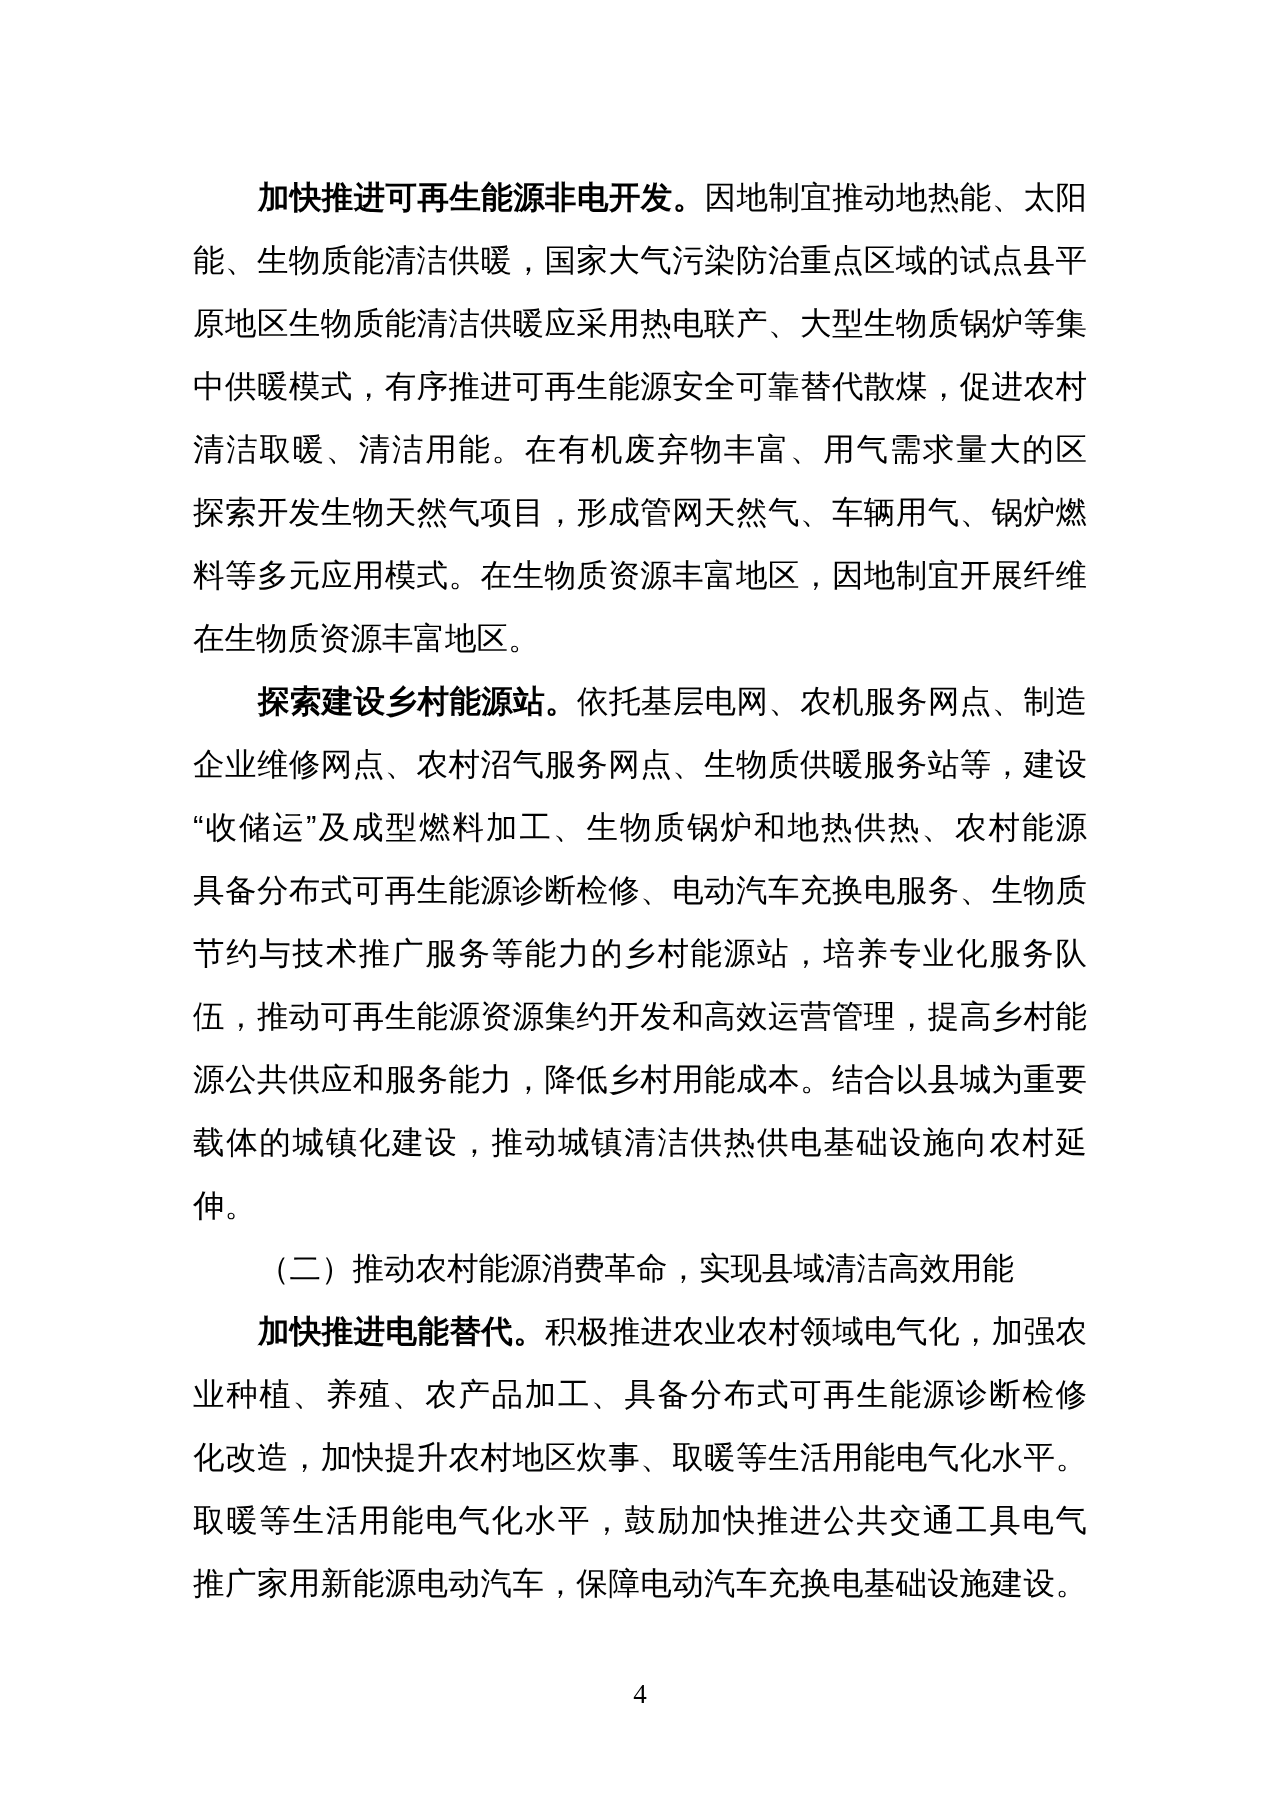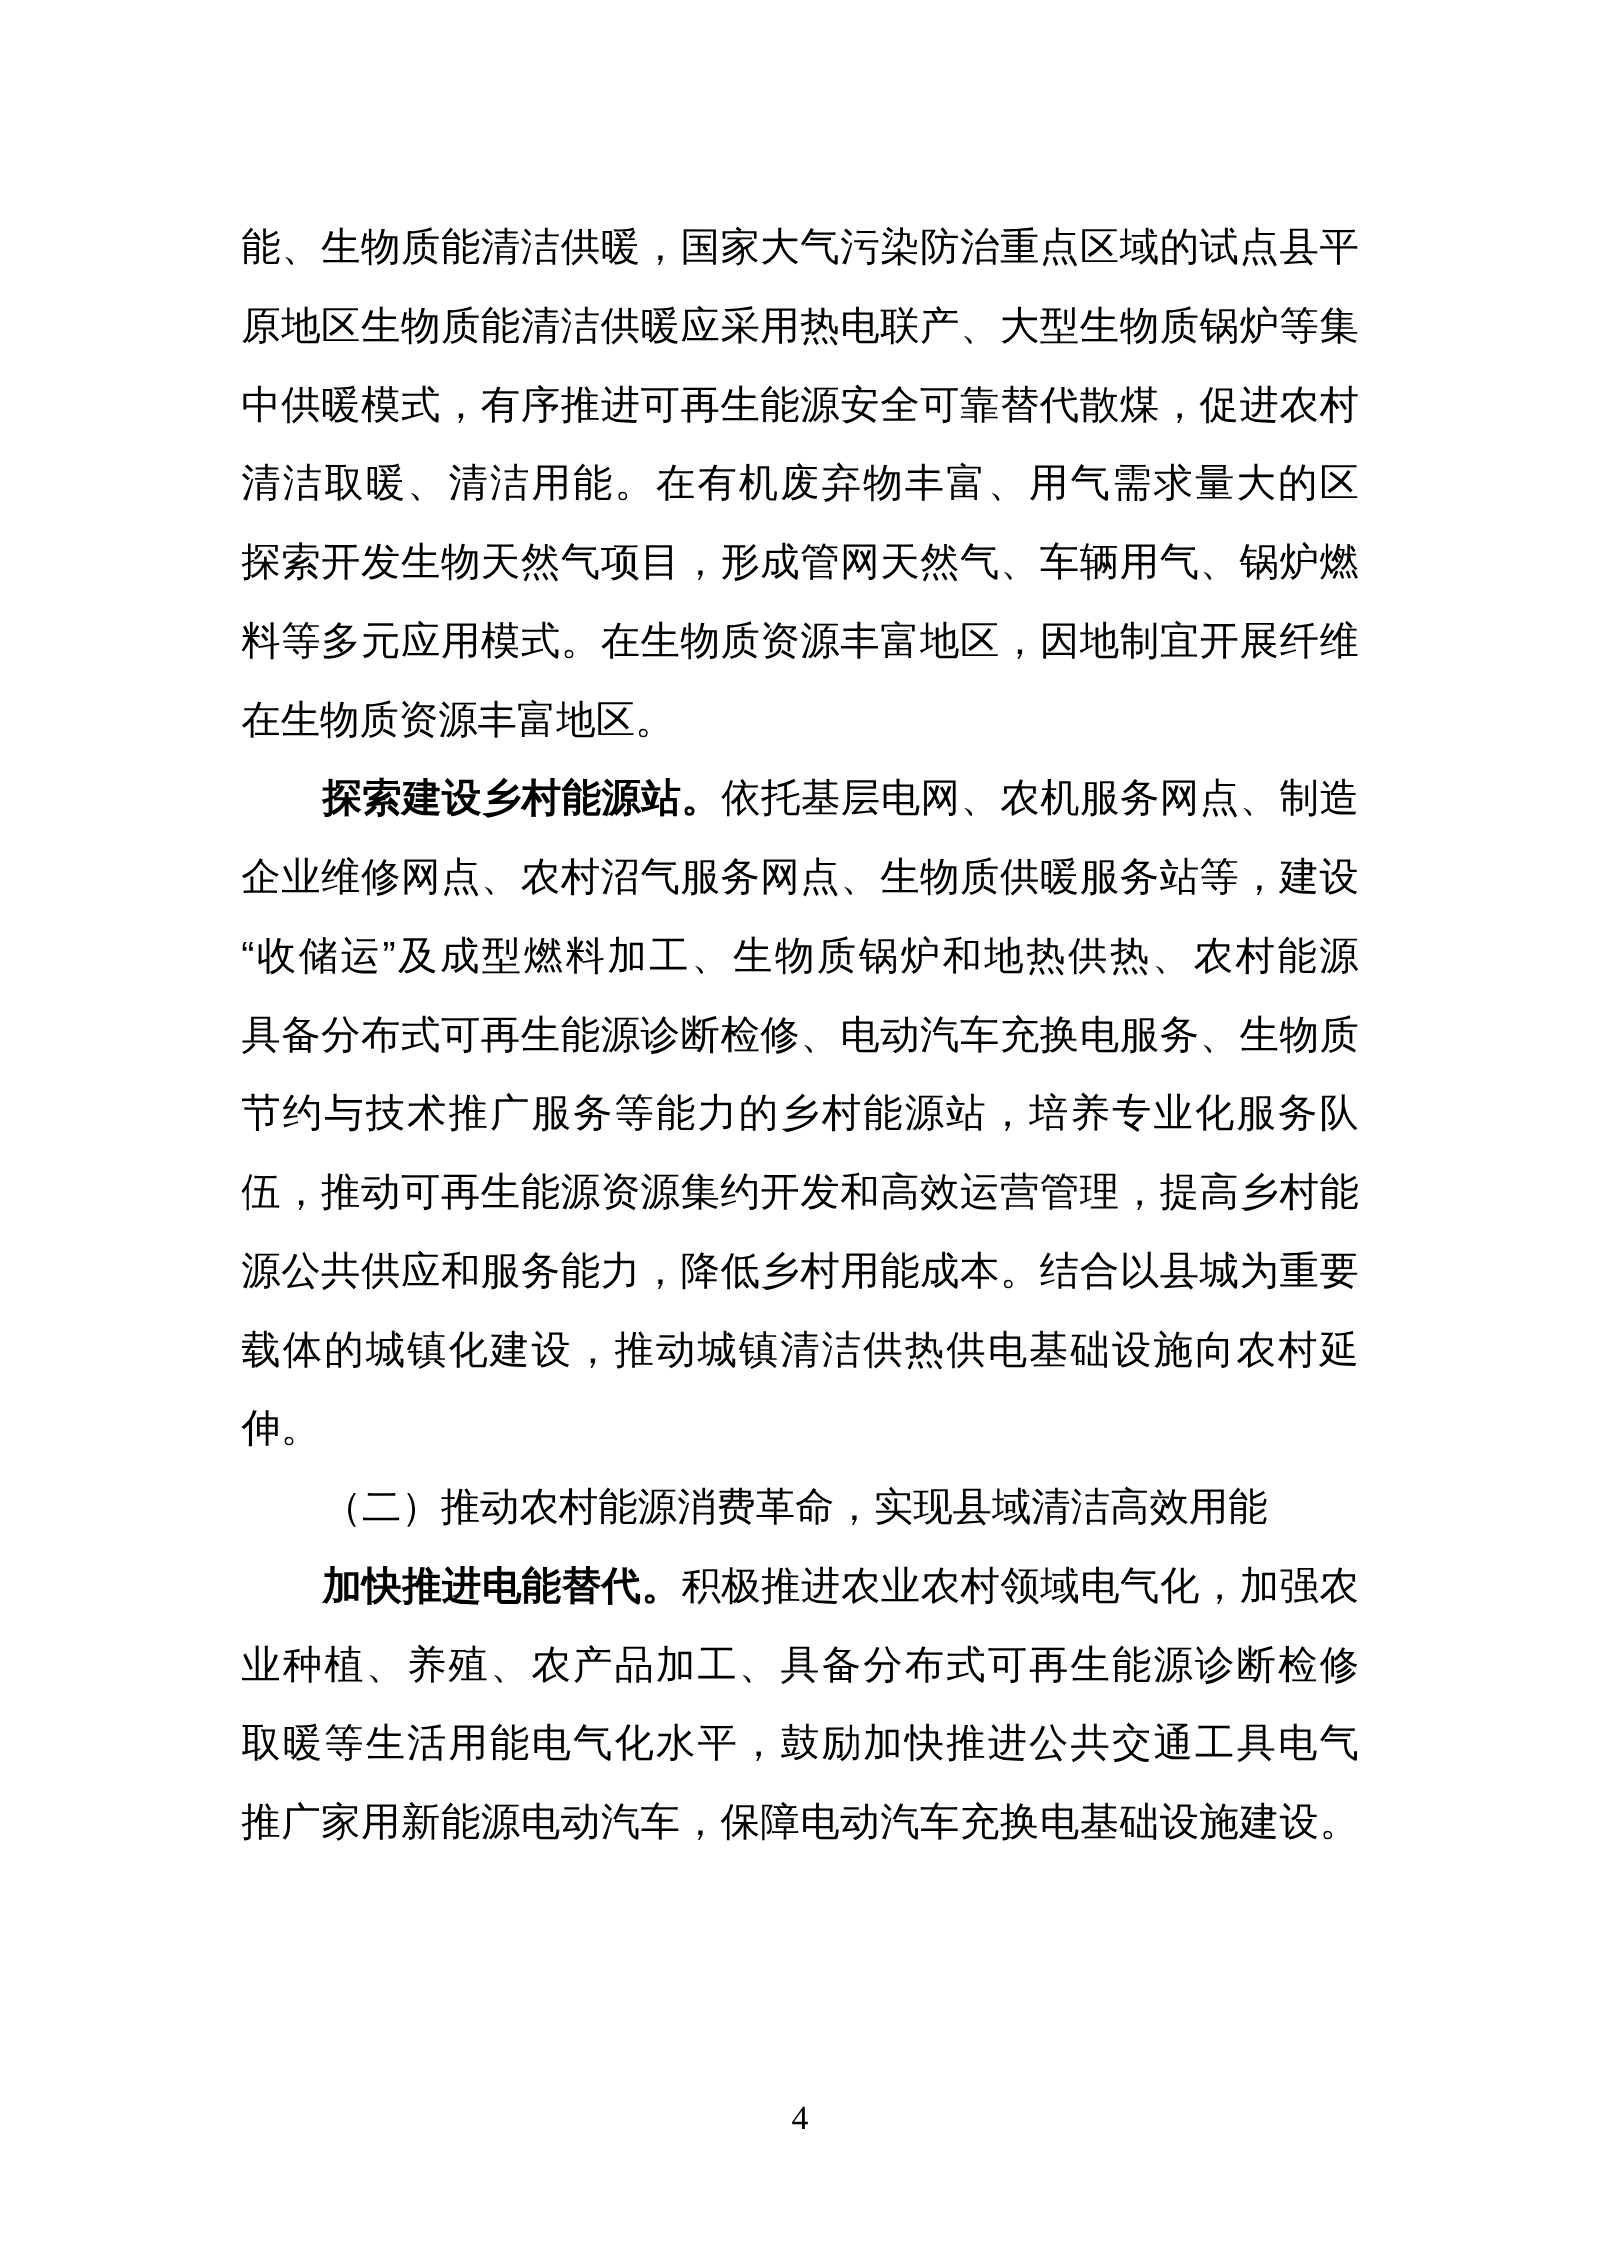--- a/index.html
+++ b/index.html
@@ -57,38 +57,40 @@
     line-height: 32px;
     color: #000000;
   }
 </style>
 </head>
 <body>
 
 <div class="page">
 
   <div class="textblock">
+    <div class="line indent just"><span class="lead">加快推进可再生能源非电开发。</span><span>因地制宜推动地热能、太阳</span></div>
     <div class="line just"><span>能、生物质能清洁供暖，国家大气污染防治重点区域的试点县平</span></div>
     <div class="line just"><span>原地区生物质能清洁供暖应采用热电联产、大型生物质锅炉等集</span></div>
     <div class="line just"><span>中供暖模式，有序推进可再生能源安全可靠替代散煤，促进农村</span></div>
     <div class="line just"><span>清洁取暖、清洁用能。在有机废弃物丰富、用气需求量大的区域，</span></div>
     <div class="line just"><span>探索开发生物天然气项目，形成管网天然气、车辆用气、锅炉燃</span></div>
     <div class="line just"><span>料等多元应用模式。在生物质资源丰富地区，因地制宜开展纤维</span></div>
     <div class="line"><span>在生物质资源丰富地区。</span></div>
     <div class="line indent just"><span class="lead">探索建设乡村能源站。</span><span>依托基层电网、农机服务网点、制造</span></div>
     <div class="line just"><span>企业维修网点、农村沼气服务网点、生物质供暖服务站等，建设</span></div>
     <div class="line just"><span>“收储运”及成型燃料加工、生物质锅炉和地热供热、农村能源</span></div>
     <div class="line just"><span>具备分布式可再生能源诊断检修、电动汽车充换电服务、生物质</span></div>
     <div class="line just"><span>节约与技术推广服务等能力的乡村能源站，培养专业化服务队</span></div>
     <div class="line just"><span>伍，推动可再生能源资源集约开发和高效运营管理，提高乡村能</span></div>
     <div class="line just"><span>源公共供应和服务能力，降低乡村用能成本。结合以县城为重要</span></div>
     <div class="line just"><span>载体的城镇化建设，推动城镇清洁供热供电基础设施向农村延</span></div>
     <div class="line"><span>伸。</span></div>
     <div class="line indent"><span>（二）推动农村能源消费革命，实现县域清洁高效用能</span></div>
     <div class="line indent just"><span class="lead">加快推进电能替代。</span><span>积极推进农业农村领域电气化，加强农</span></div>
     <div class="line just"><span>业种植、养殖、农产品加工、具备分布式可再生能源诊断检修</span></div>
+    <div class="line just"><span>化改造，加快提升农村地区炊事、取暖等生活用能电气化水平。</span></div>
     <div class="line just"><span>取暖等生活用能电气化水平，鼓励加快推进公共交通工具电气化，</span></div>
     <div class="line just"><span>推广家用新能源电动汽车，保障电动汽车充换电基础设施建设。</span></div>
   </div>
 
   <div class="page-number">4</div>
 
 </div>
 
 </body></html>

